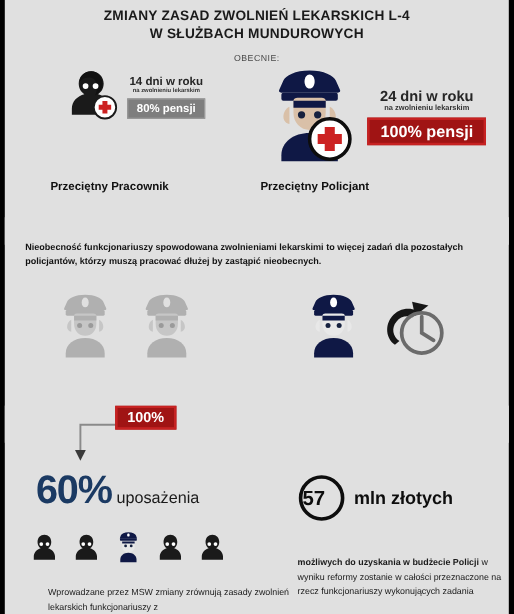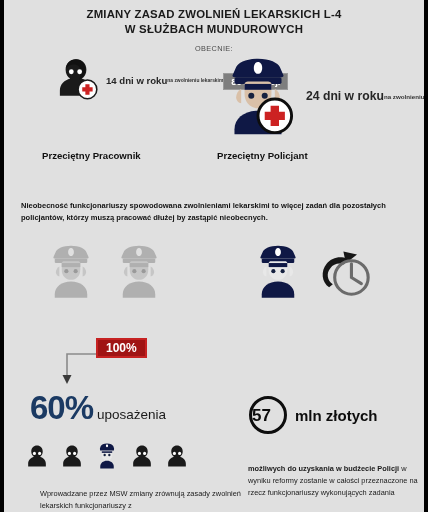--- a/index.html
+++ b/index.html
@@ -57,21 +57,21 @@
     position: absolute;
     top: 52px; left: 0;
     width: 420px;
     height: 124px;
   }
   .compare-col { position: absolute; top: 0; }
   #col-worker { left: 8px;  width: 200px; }
   #col-police { left: 208px; width: 212px; }
 
   .fig-and-stats { display: flex; align-items: center; }
-  .stats { display: flex; flex-direction: row; align-items: center; }
+  .stats { display: flex; flex-direction: column; align-items: center; }
 
   .stat-days {
     font-weight: bold;
     color: #262626;
     white-space: nowrap;
   }
   .stat-sub {
     font-weight: bold;
     color: #333333;
     white-space: nowrap;

